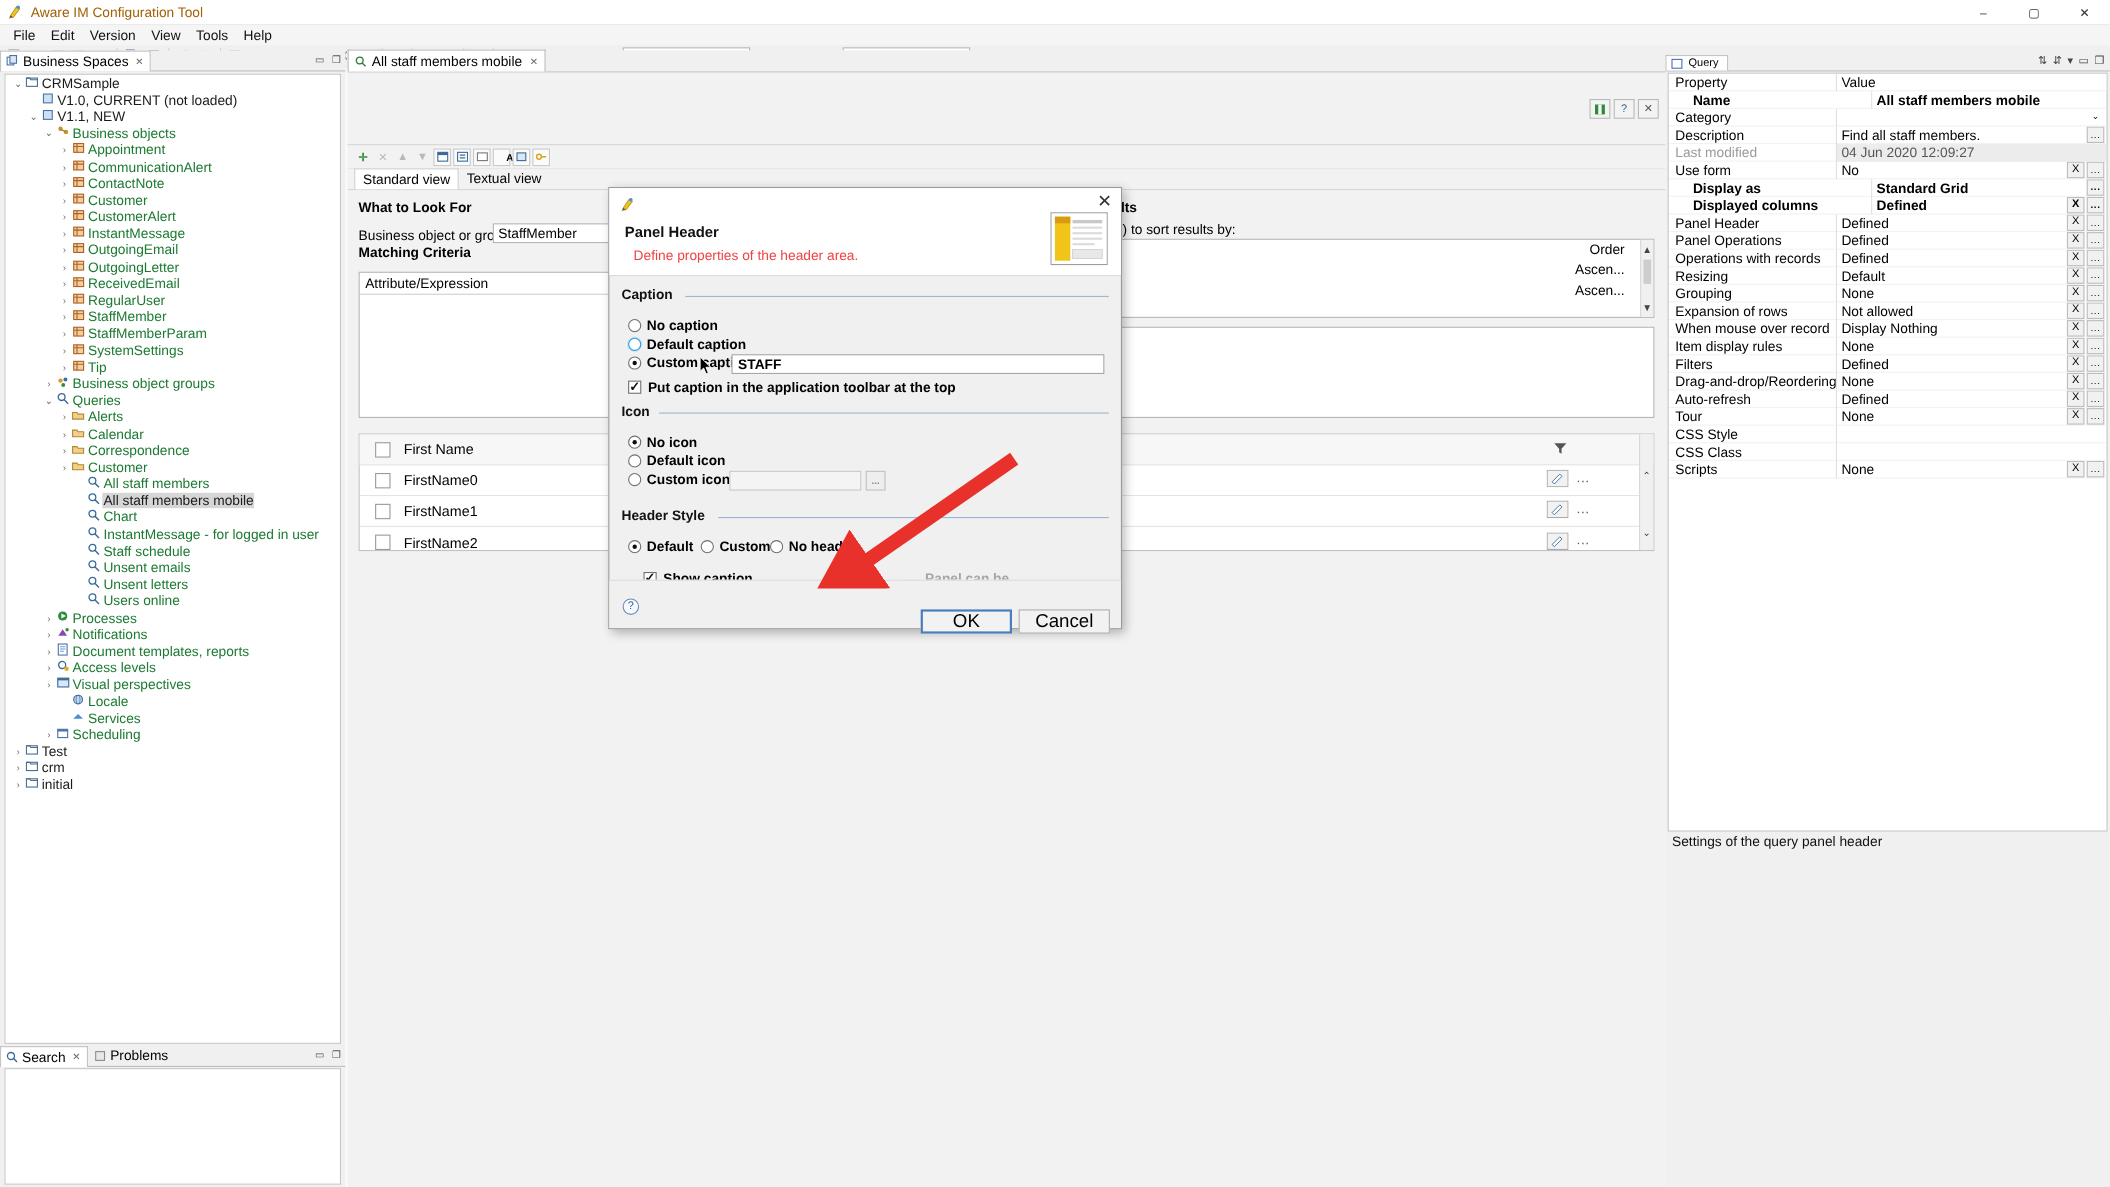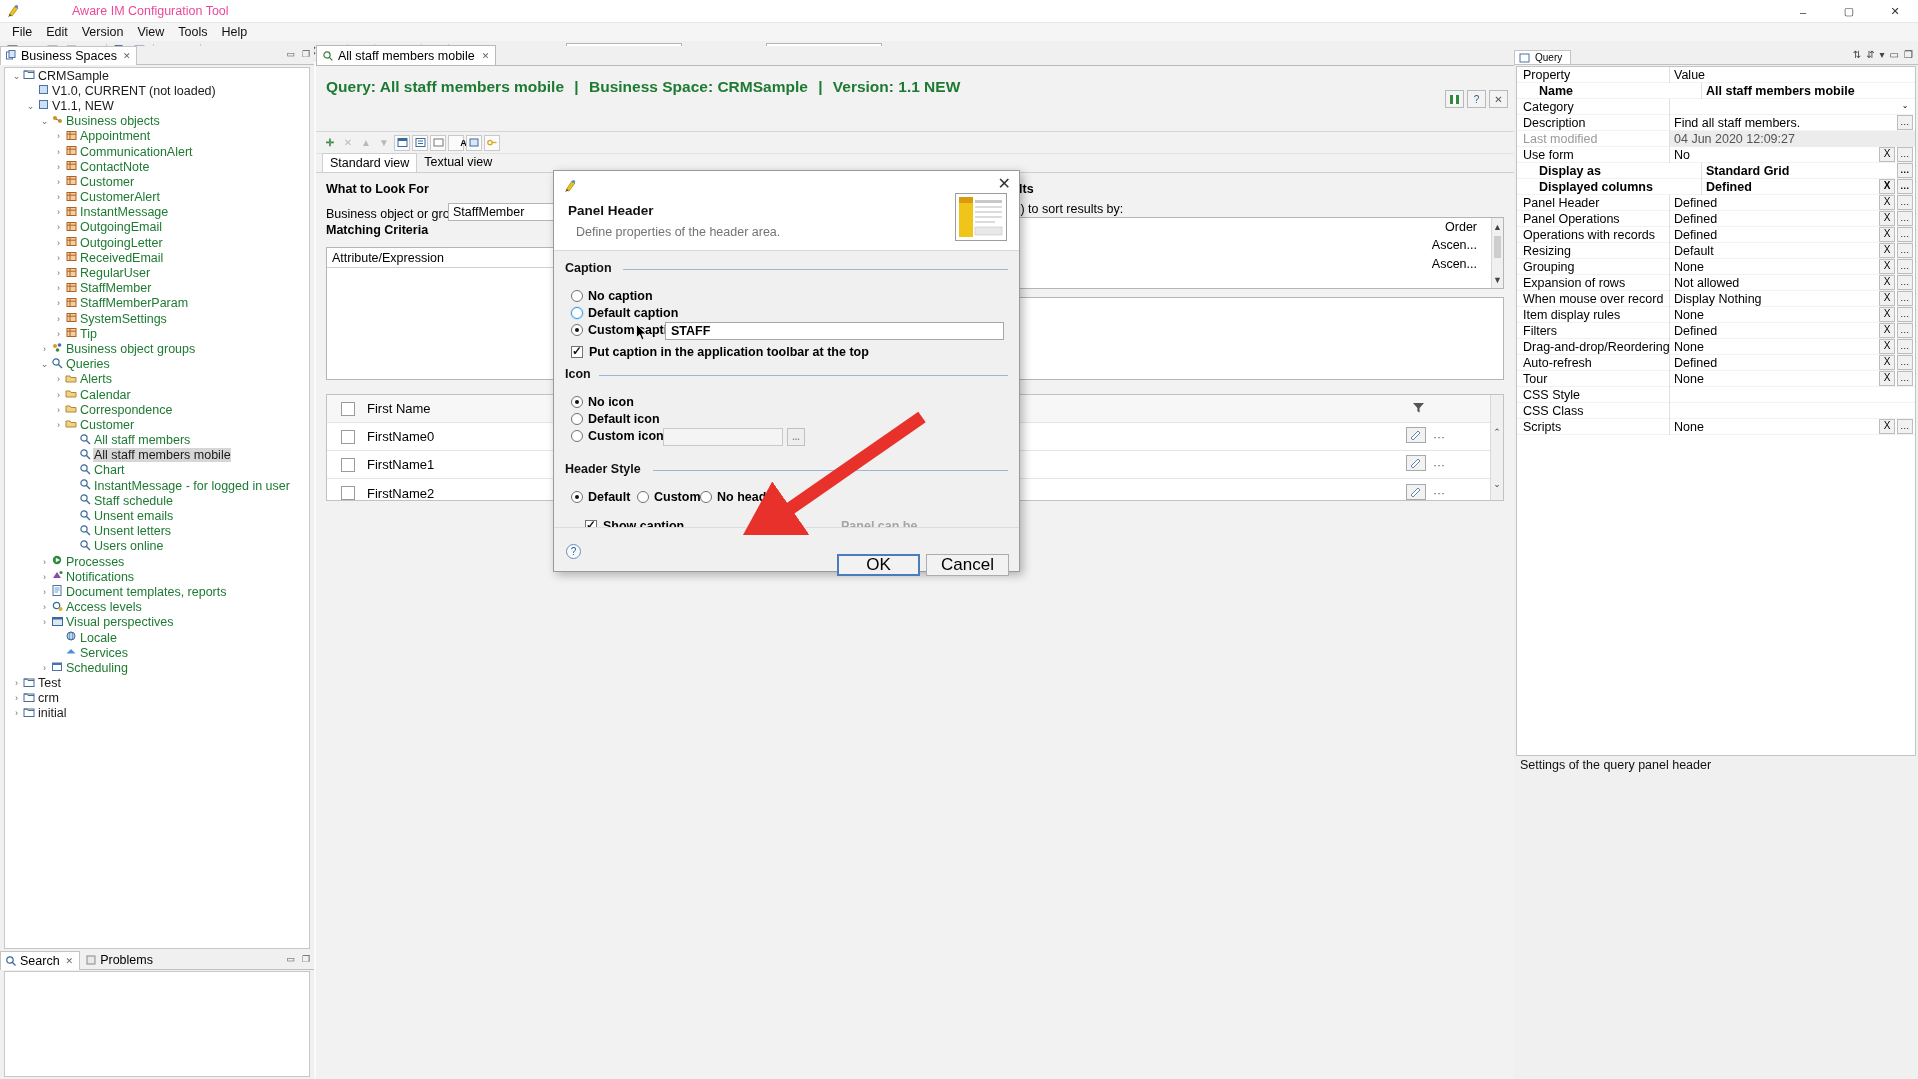--- a/index.html
+++ b/index.html
@@ -13,21 +13,21 @@
     background: #f0f0f0;
   }
   .app { position: relative; width: 1918px; height: 1079px; background: #fafafa; }
 
   
   .titlebar {
     height: 23px; background: #ffffff; border-bottom: 1px solid #e6e6e6;
     display: flex; align-items: center; padding-left: 6px; position: relative;
   }
   .titlebar .tb-icon { width: 16px; height: 16px; margin-right: 6px; position: relative; }
-  .titlebar .tb-title { font-size: 12.5px; color: #ec4899; margin-left: 44px; }
+  .titlebar .tb-title { font-size: 12.5px; color: #a16207; }
   .win-btns { position: absolute; right: 0; top: 0; height: 23px; display: flex; }
   .win-btn { width: 46px; height: 23px; display: flex; align-items: center; justify-content: center;
              font-size: 11px; color: #333; }
 
   
   .menubar { height: 18px; background: #f5f5f5; display: flex; align-items: center;
              padding-left: 5px; font-size: 12.5px; }
   .menubar .mi { padding: 0 7px; line-height: 18px; color: #111; }
 
   
@@ -141,21 +141,21 @@
   .rp-status { position: absolute; left: 2px; right: 2px; top: 712px; height: 20px;
                font-size: 12.5px; padding-left: 4px; color: #111; }
   .dialog {
     position: absolute; left: 553px; top: 170px; width: 467px; height: 402px;
     background: #f0f0f0; border: 1px solid #9a9a9a; box-shadow: 3px 3px 9px rgba(0,0,0,0.28);
   }
   .dlg-top { height: 80px; background: #ffffff; position: relative; border-bottom: 1px solid #d9d9d9; }
   .dlg-x { position: absolute; right: 8px; top: 6px; font-size: 16px; color: #333; line-height: 14px; }
   .dlg-appicon { position: absolute; left: 9px; top: 7px; width: 16px; height: 16px; }
   .dlg-h1 { position: absolute; left: 14px; top: 32px; font-size: 13.5px; font-weight: bold; color: #111; }
-  .dlg-sub { position: absolute; left: 22px; top: 54px; font-size: 12.5px; color: #737373; text-align: center; }
+  .dlg-sub { position: absolute; left: 22px; top: 54px; font-size: 12.5px; color: #ef4444; text-align: center; }
   .dlg-img { position: absolute; right: 12px; top: 22px; width: 52px; height: 48px;
              border: 1px solid #9d9d9d; background: #ffffff; }
   .grp { position: absolute; left: 11px; right: 11px; }
   .grp-title { font-weight: bold; font-size: 12.5px; color: #111; display: inline-block; padding-right: 6px; }
   .grp-line { position: absolute; left: 0; right: 0; height: 1px; background: #9cb7d4; }
   .grp-body { background: #f0f0f0; font-weight: bold; }
   .rad { display: inline-flex; align-items: center; font-size: 12.5px; margin-right: 4px; }
   .radio { width: 12px; height: 12px; border-radius: 50%; border: 1px solid #717171; background: #fff;
            margin-right: 5px; position: relative; flex: 0 0 12px; }
   .radio.on::after { content: ''; position: absolute; left: 3px; top: 3px; width: 4px; height: 4px;
@@ -754,30 +754,20 @@
         <svg width="12" height="12" style="margin-right:4px;">
             <circle cx="5" cy="5" r="3.1" fill="none" stroke="#3a7a3a" stroke-width="1.2"></circle>
             <line x1="7.2" y1="7.2" x2="10.3" y2="10.3" stroke="#3a7a3a" stroke-width="1.2"></line>
           </svg>
         <span>All staff members mobile</span>
         <span class="x">✕</span>
       </div>
     </div>
 
     <div class="ed-head">
-      <div class="ed-title">
-        <span>Query:</span>
-        <span>All staff members mobile</span>
-        <span class="sep">|</span>
-        <span>Business Space:</span>
-        <span>CRMSample</span>
-        <span class="sep">|</span>
-        <span>Version:</span>
-        <span>1.1 NEW</span>
-      </div>
       <div class="ed-head-btns">
         <div class="hbtn">
           <svg width="11" height="11">
               <rect x="1" y="1" width="9" height="9" fill="#2e8b3e"></rect>
               <rect x="4" y="1" width="3" height="9" fill="#fff"></rect>
             </svg>
         </div>
         <div class="hbtn">
           <span style="font-size:10px;color:#2d5c8f;">?</span>
         </div>

